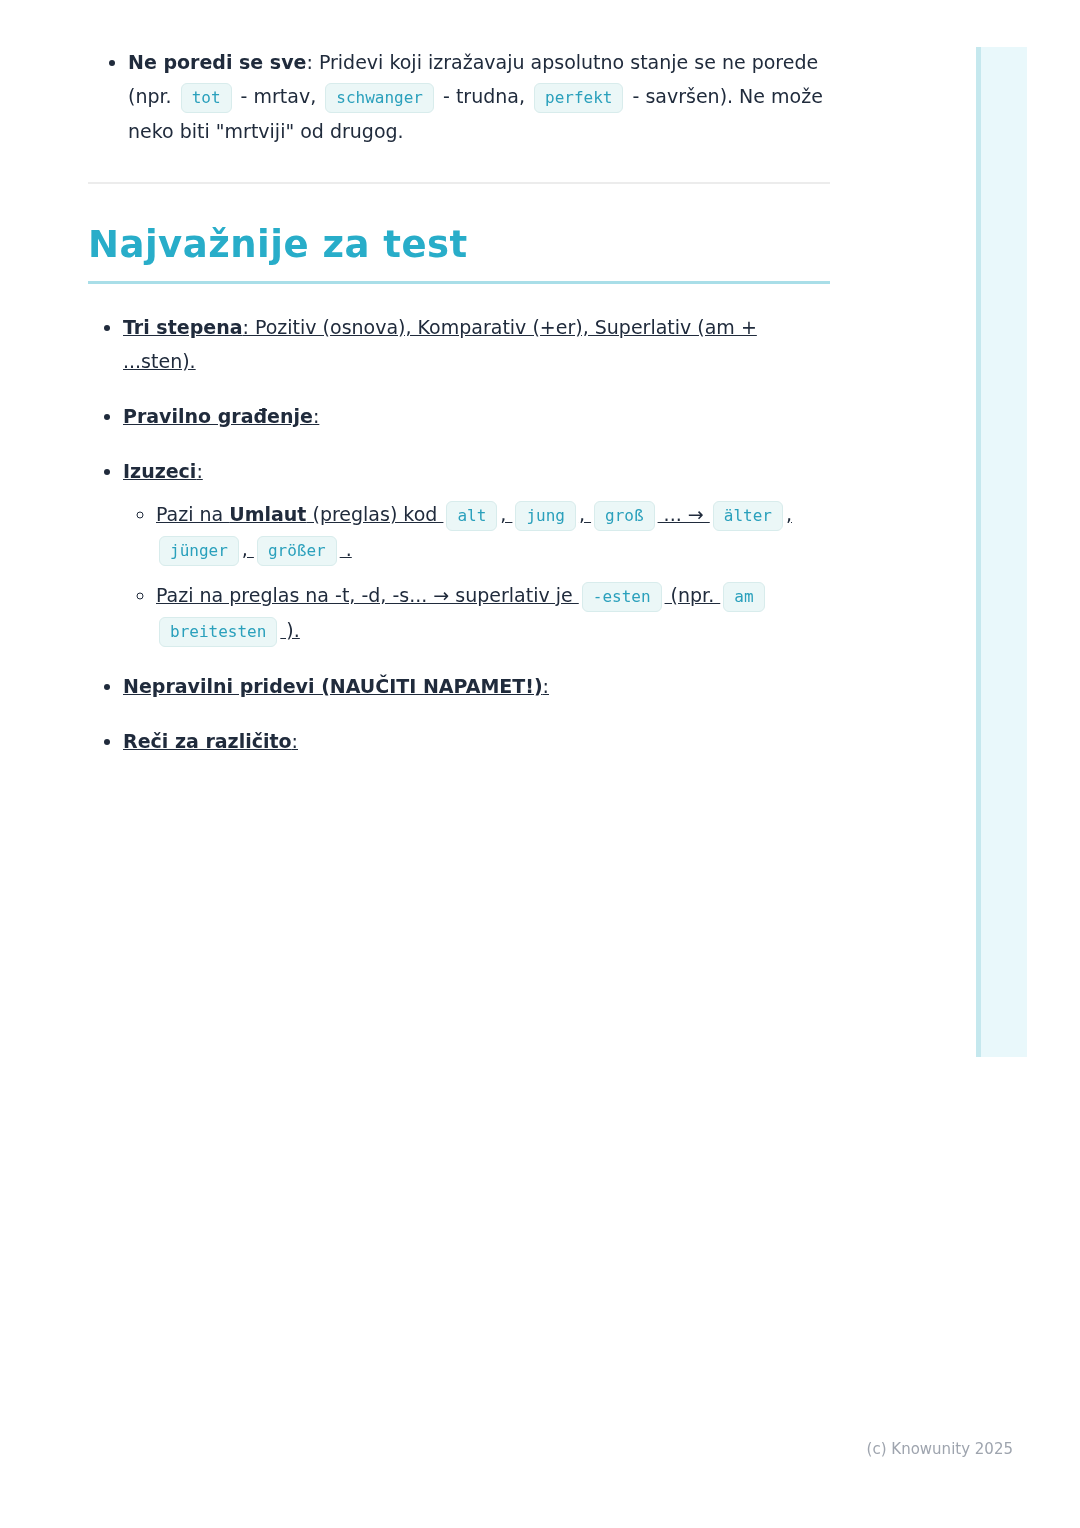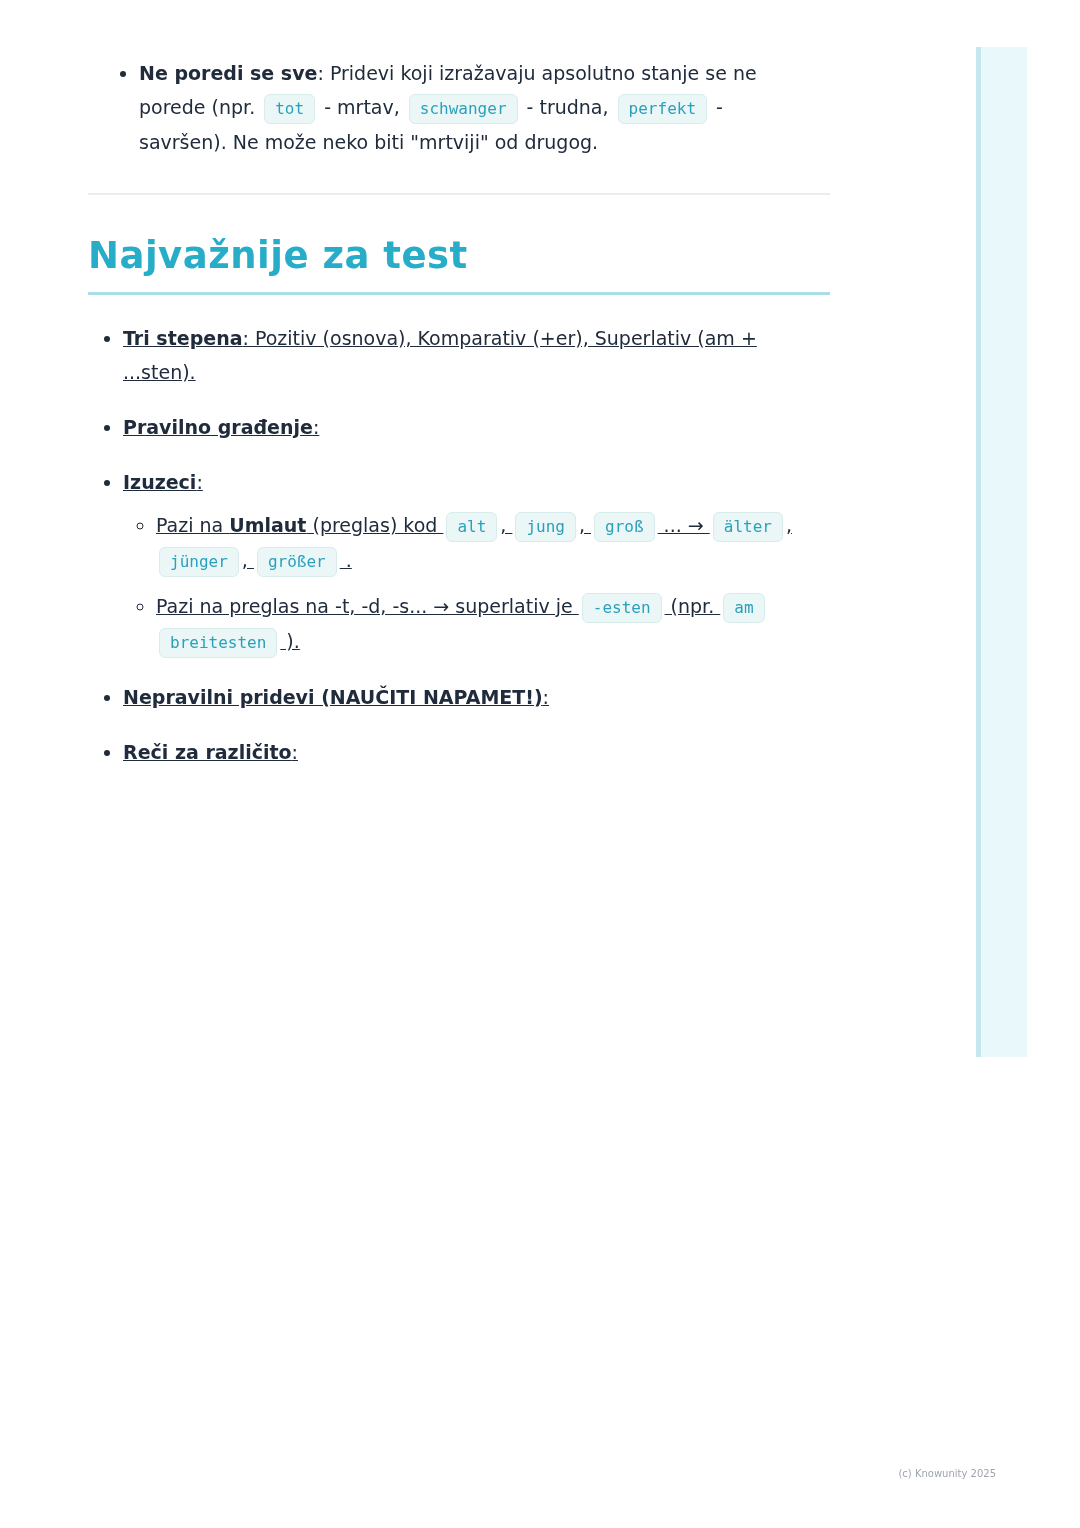--- a/index.html
+++ b/index.html
@@ -26,21 +26,21 @@
   }
 
   .content {
     position: absolute;
     left: 88px;
     top: 40px;
     width: 742px;
   }
 
   ul.top-list {
-    margin: 16px;
+    margin: 5px;
     padding-left: 35px;
     font-size: 19px;
     line-height: 34px;
   }
 
   hr.divider {
     border: none;
     border-top: 2px solid var(--divider, #ECECEC);
     margin: 34px 0 0 0;
   }
@@ -89,24 +89,23 @@
     border-radius: 6px;
     padding: 4px 10px;
     margin: 1px 3px;
     vertical-align: baseline;
     white-space: nowrap;
   }
 
   .footer-credit {
     position: absolute;
     top: 1440px;
-    right: 84px;
-    font-size: 10px;
+    right: 67px;
+    font-size: 15px;
     color: var(--footer-text, #9EA4AE);
-    margin-top: 28px;
   }
 </style>
 </head>
 <body>
 
 <div class="page">
 
   <div class="side-strip"></div>
 
   <div class="content">

